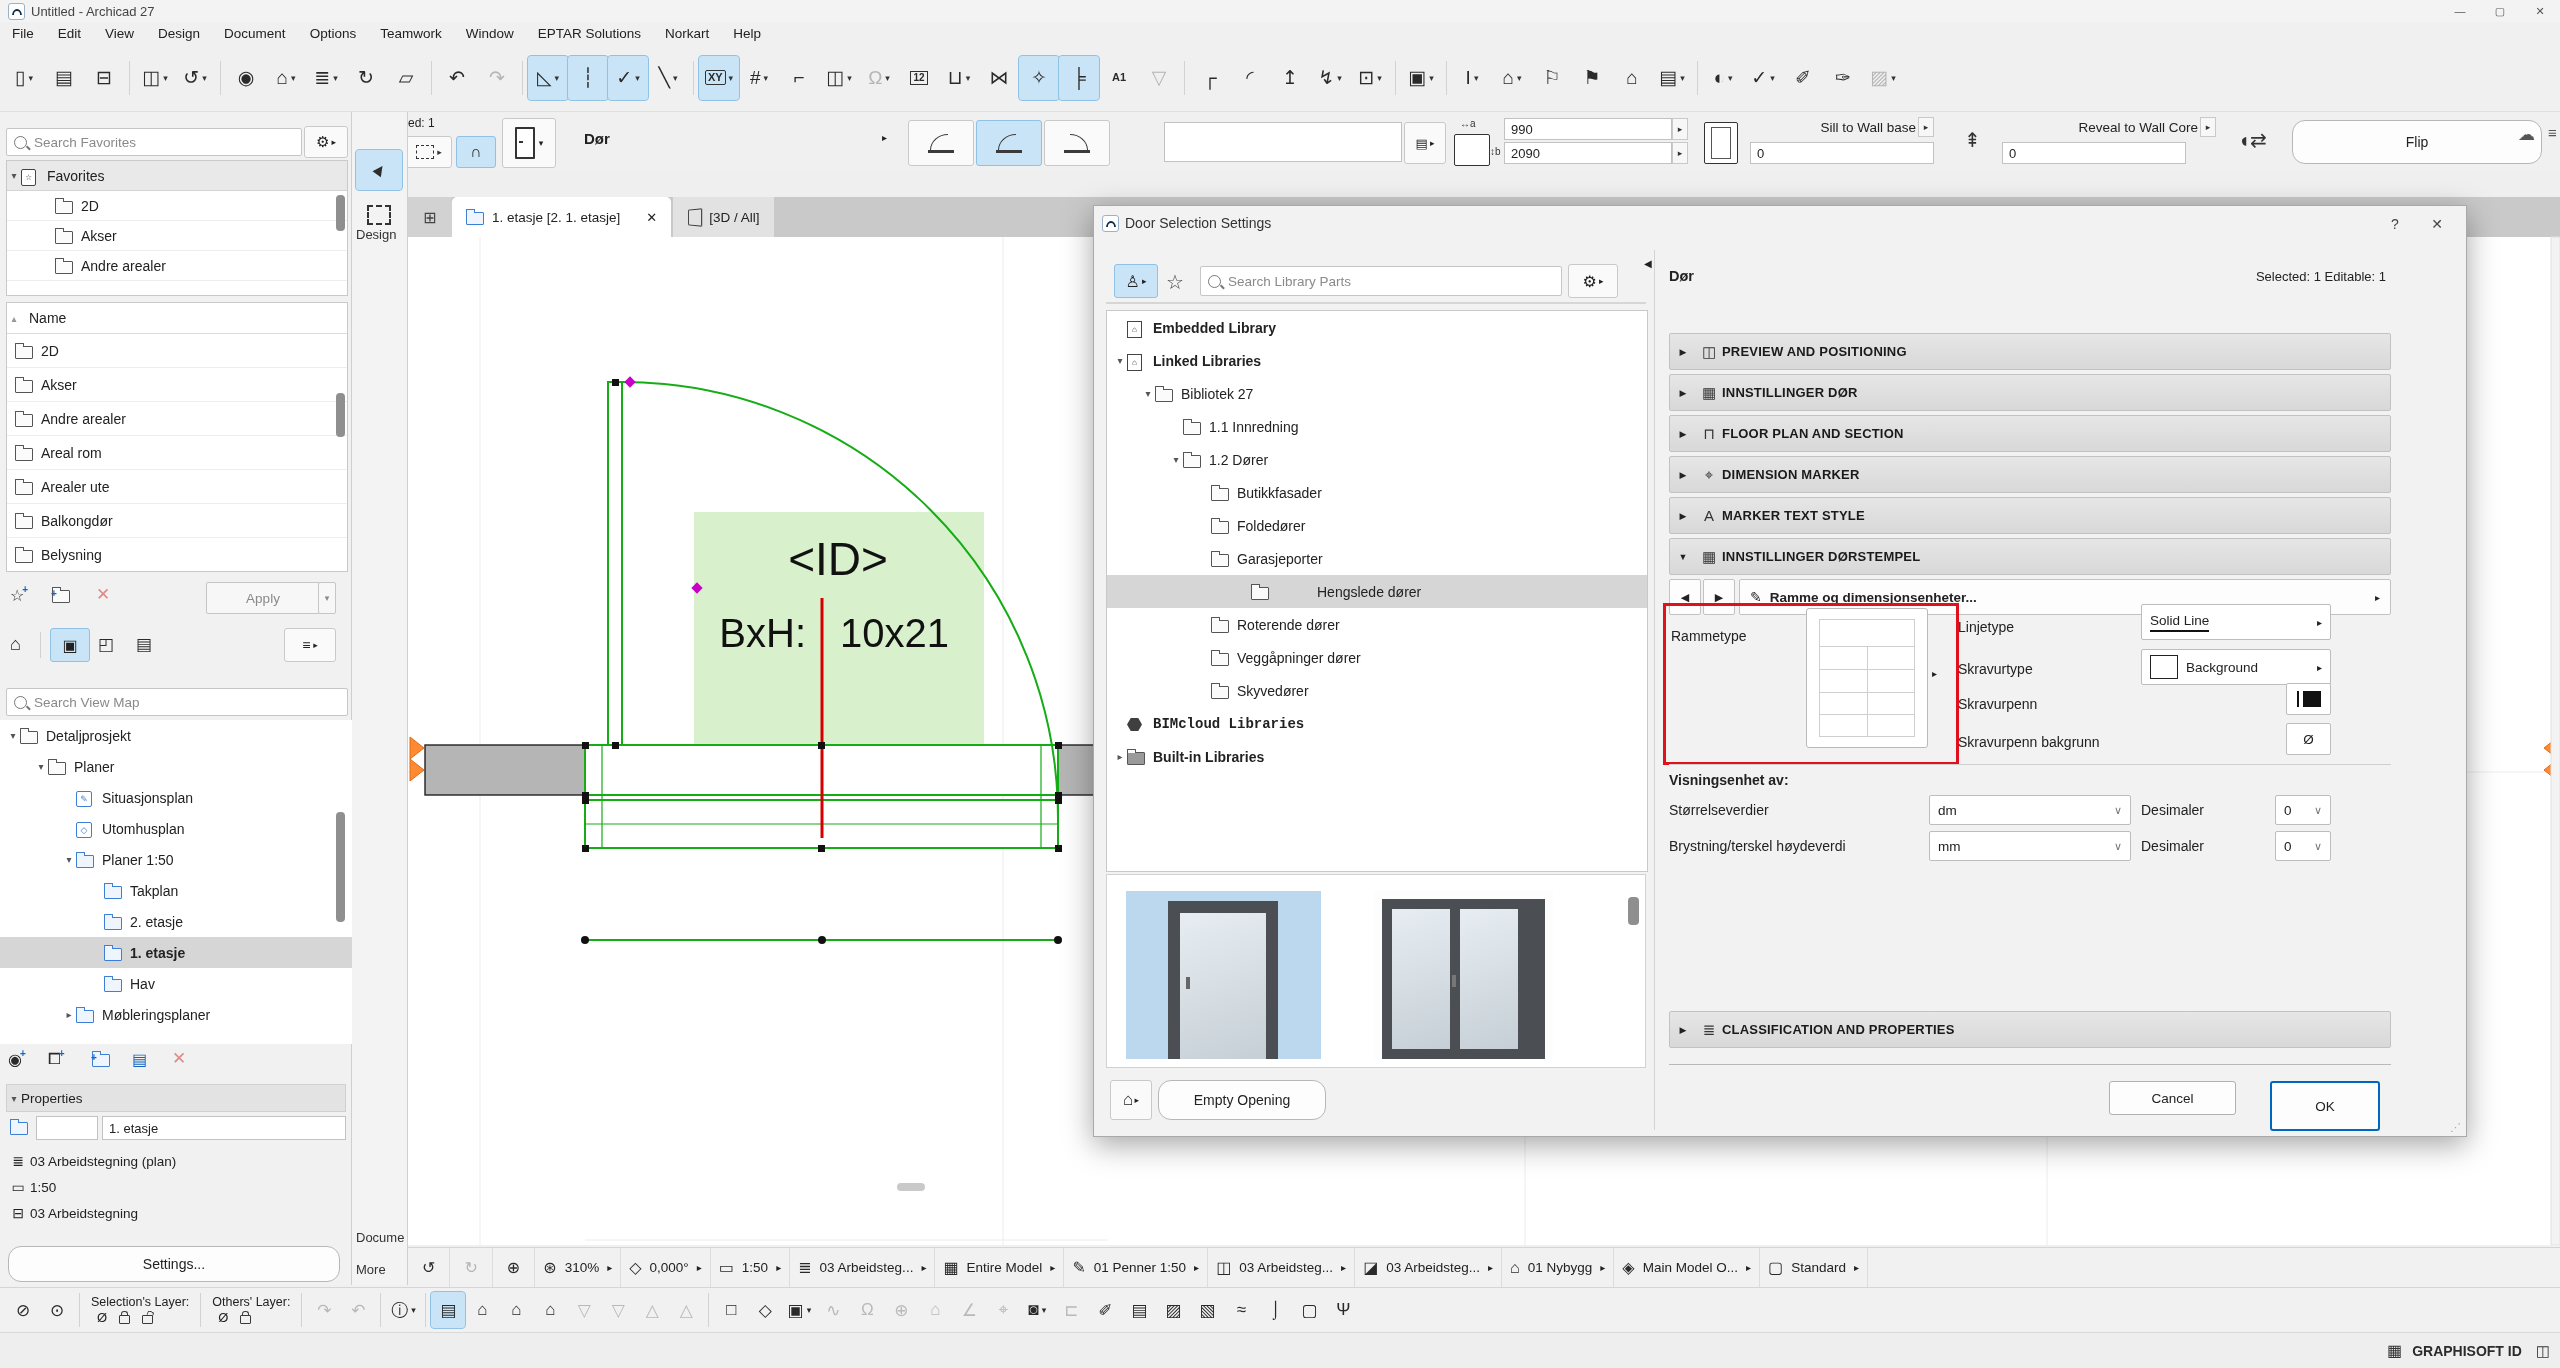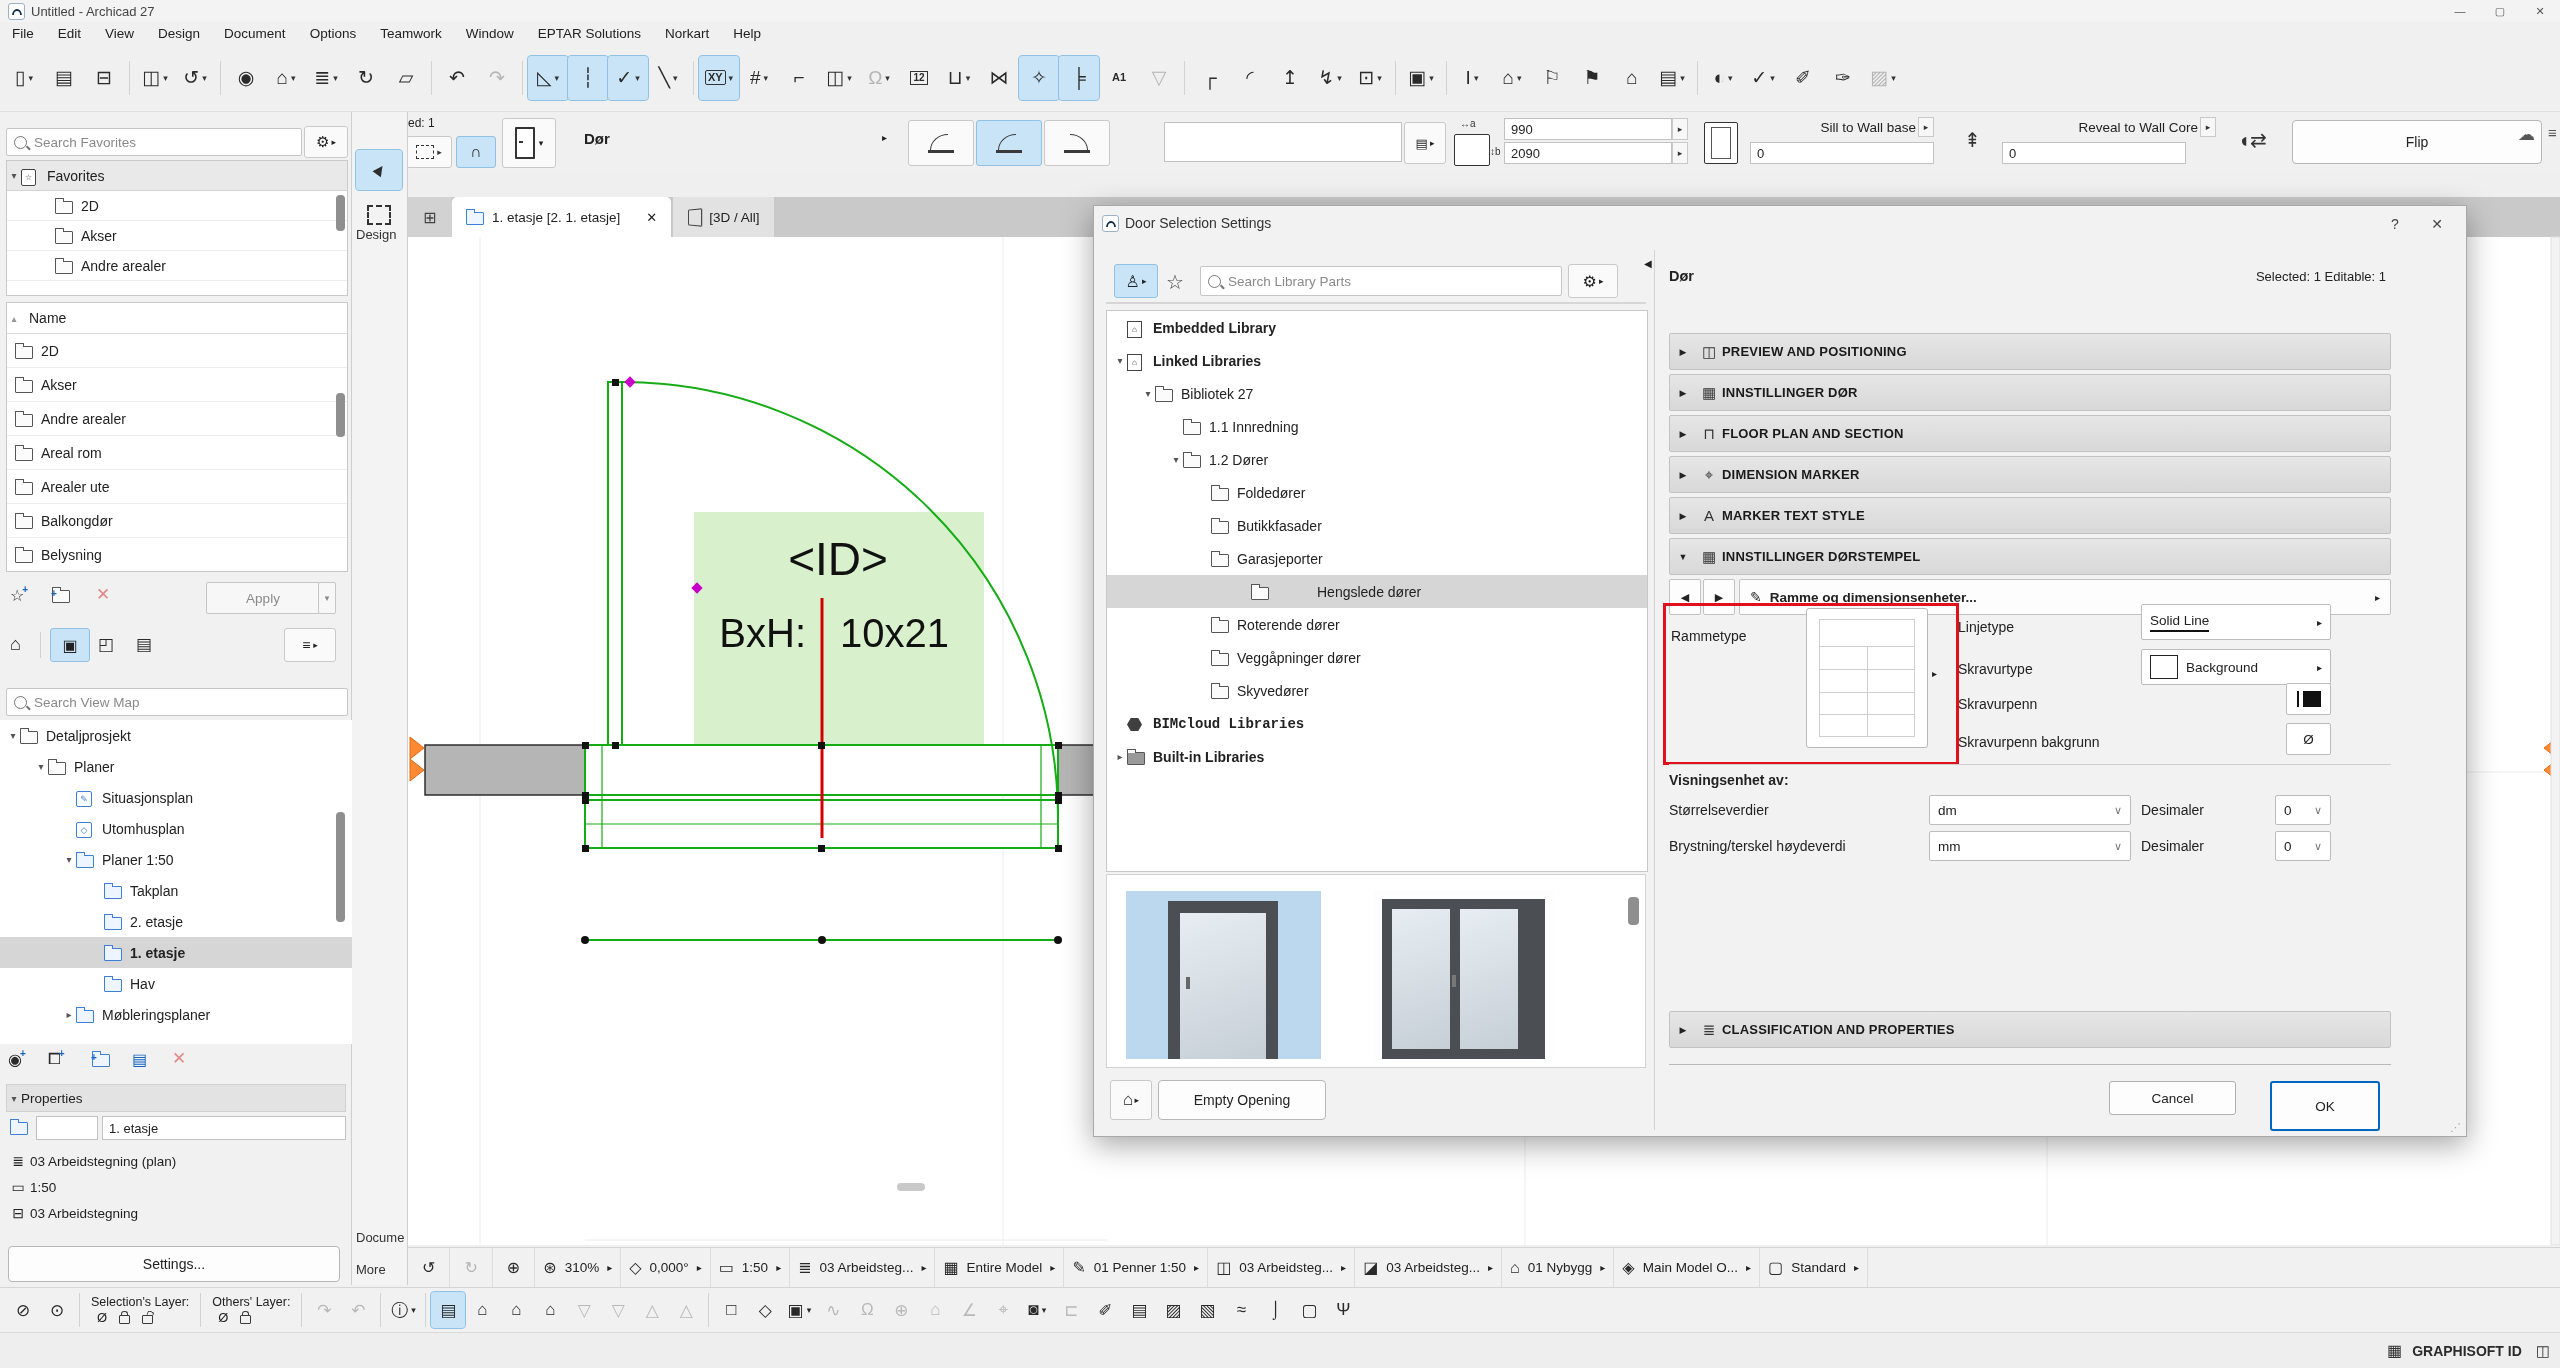--- a/index.html
+++ b/index.html
@@ -41,21 +41,21 @@
   .field{background:#fff;border:1px solid #c2c2c2;font-size:13px;display:flex;align-items:center;
          padding:0 6px;box-sizing:border-box;}
   .sideb{width:16px;display:flex;align-items:center;justify-content:center;font-size:9px;color:#333;
          border:1px solid #c9c9c9;background:#f7f7f7;box-sizing:border-box;}
   .doorswing{width:26px;height:20px;position:relative;}
   .doorswing::before{content:"";position:absolute;left:0;right:0;bottom:0;height:0;border-bottom:3px solid #3a3a3a;}
   .doorswing::after{content:"";position:absolute;left:2px;bottom:3px;width:17px;height:15px;
         border:1.6px solid #3a3a3a;border-right:none;border-bottom:none;border-top-left-radius:100% 100%;}
   .doorswing.mir::after{left:auto;right:2px;transform:scaleX(-1);}
   .bigbtn{display:flex;align-items:center;justify-content:center;background:#fdfdfd;border:1px solid #b7b7b7;
-          border-radius:4px;font-size:14px;}
+          border-radius:13px;font-size:14px;}
   
   #palette{left:0;top:112px;width:352px;height:1173px;background:#f1f1f1;border-right:1px solid #cfcfcf;box-sizing:border-box;}
   .srch{display:flex;align-items:center;background:#fff;border:1px solid #c6c6c6;border-radius:2px;}
   .srch input{border:none;outline:none;flex:1;font-size:13.5px;font-family:"Liberation Sans",sans-serif;
               background:transparent;padding:0;color:#222;min-width:0;}
   .srch input::placeholder{color:#8a8a8a;}
   .sico{width:11px;height:11px;border:1.6px solid #777;border-radius:50%;position:relative;margin:0 7px 0 7px;flex:0 0 11px;}
   .sico::after{content:"";position:absolute;width:5px;height:1.6px;background:#777;right:-5px;bottom:-1px;transform:rotate(45deg);}
   .panelbox{background:#fff;border:1px solid #c9c9c9;overflow:hidden;}
   .lrow{display:flex;align-items:center;height:29px;font-size:14px;border-bottom:1px solid #ededed;background:#fff;}
@@ -706,26 +706,26 @@
         <span class="tlabel">1.1 Innredning</span>
       </div>
         <div class="tree33" style="padding-left: 62px;">
         <span class="chev">▾</span>
           <span class="ticon"><span><span class="ic-folder"></span></span></span>
         <span class="tlabel">1.2 Dører</span>
       </div>
         <div class="tree33" style="padding-left: 90px;">
         <span class="chev" style="visibility: hidden;"></span>
           <span class="ticon"><span><span class="ic-folder"></span></span></span>
+        <span class="tlabel">Butikkfasader</span>
+      </div>
+        <div class="tree33" style="padding-left: 90px;">
+        <span class="chev" style="visibility: hidden;"></span>
+          <span class="ticon"><span><span class="ic-folder"></span></span></span>
         <span class="tlabel">Foldedører</span>
-      </div>
-        <div class="tree33" style="padding-left: 90px;">
-        <span class="chev" style="visibility: hidden;"></span>
-          <span class="ticon"><span><span class="ic-folder"></span></span></span>
-        <span class="tlabel">Butikkfasader</span>
       </div>
         <div class="tree33" style="padding-left: 90px;">
         <span class="chev" style="visibility: hidden;"></span>
           <span class="ticon"><span><span class="ic-folder"></span></span></span>
         <span class="tlabel">Garasjeporter</span>
       </div>
         <div class="tree33 selrow" style="padding-left: 90px; gap: 40px;">
         <span class="chev" style="visibility: hidden;"></span>
           <span class="ticon"><span><span class="ic-folder"></span></span></span>
         <span class="tlabel">Hengslede dører</span>

